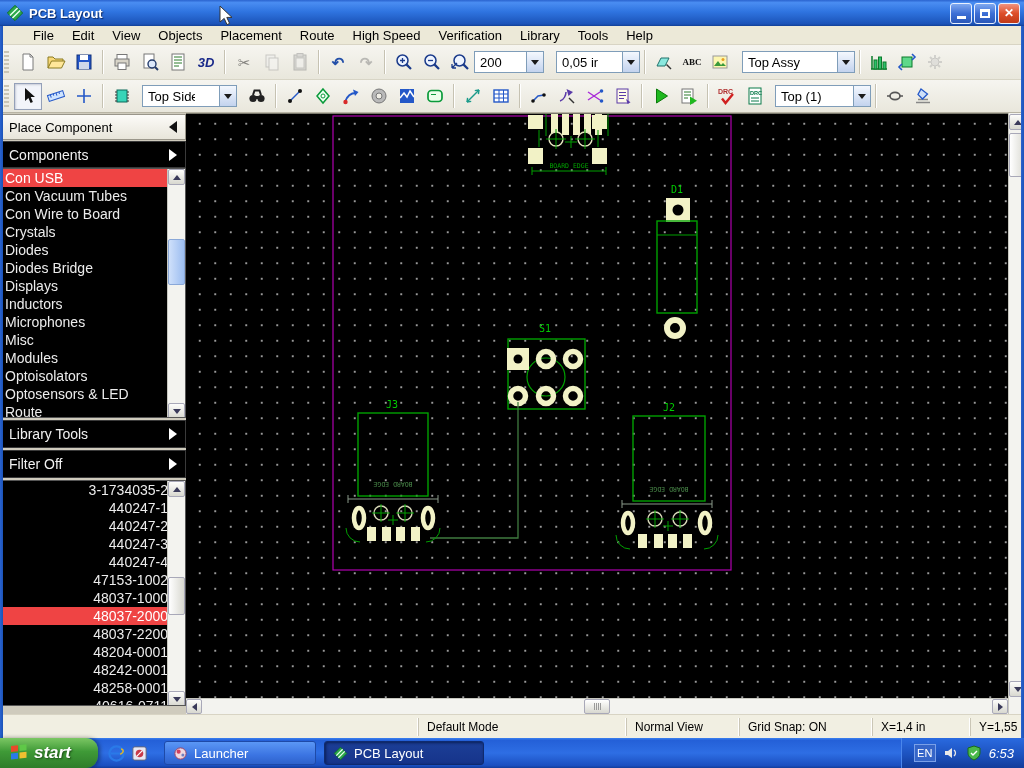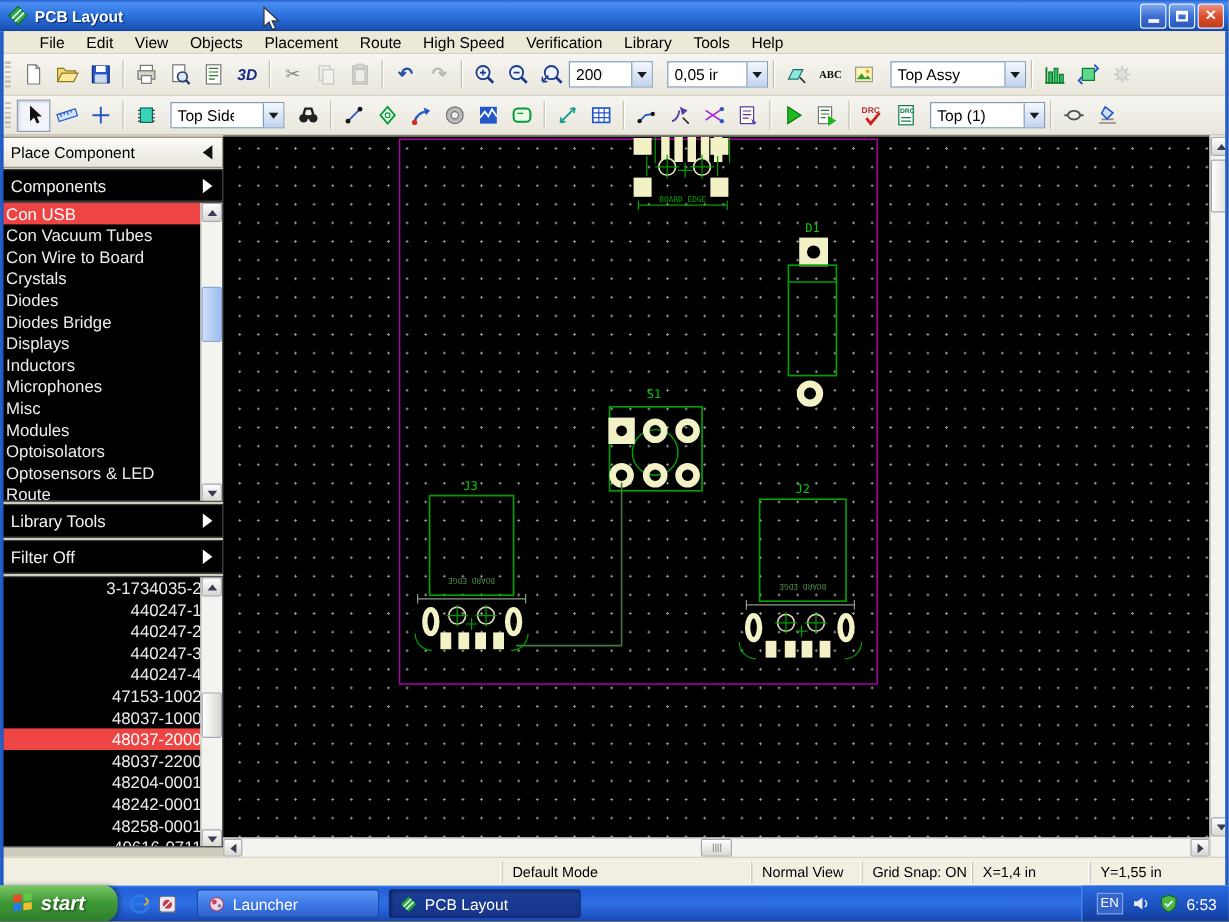--- a/index.html
+++ b/index.html
@@ -106,21 +106,21 @@
   .startbtn span { color:#fff; font-size:17px; font-weight:bold; font-style:italic; text-shadow:1px 1px 2px #1a4a14; }
   .quicklaunch { display:flex; align-items:center; gap:6px; padding:0 8px 0 10px; }
   .taskbtn { height:24px; border-radius:3px; display:flex; align-items:center; gap:6px; padding:0 8px; margin-left:8px;
     background:linear-gradient(180deg,#5b97f5,#3b74e2 60%,#2e62cc); border:1px solid #1e4aa8; color:#fff; font-size:13px; }
   .taskbtn.active { background:linear-gradient(180deg,#1c3f97,#16348a); box-shadow:inset 1px 1px 3px #0a1e56; border-color:#0f2a6e; width:160px; }
   .taskbtn.launcher { width:152px; }
   .tray { margin-left:auto; height:30px; display:flex; align-items:center; gap:7px; padding:0 10px 0 12px;
     background:linear-gradient(180deg,#2a6ae0 0%,#1b50bc 60%,#123c9a 100%); border-left:1px solid #4a86ec; }
   .lang-box { width:22px; height:18px; background:#3565c8; border:1px solid #7aa0e8; color:#fff; font-size:11px;
     display:flex; align-items:center; justify-content:center; }
-  .clock { color:#fff; font-size:13px; }
+  .clock { color:#fff; font-size:13px;font-style:italic; }
 
   
   .cursor { position:absolute; left:218px; top:5px; z-index:60; }
 </style>
 </head>
 <body>
 
 <div id="app">
 
   <div class="titlebar">
@@ -675,21 +675,21 @@
     </div>
   </div>
 
   <div class="frame left"></div>
   <div class="frame right"></div>
 
   <div class="statusbar">
     <div style="width:418px;"></div>
     <div class="st-cell" style="width:208px;">Default Mode</div>
     <div class="st-cell" style="width:92px;">Normal View</div>
-    <div class="st-cell" style="width:92px;">Grid Snap: ON</div>
+    <div class="st-cell" style="width:133px;margin-left:21px;">Grid Snap: ON</div>
     <div class="st-cell" style="width:98px;">X=1,4 in</div>
     <div class="st-cell" style="flex:1;">Y=1,55 in</div>
   </div>
 
   <div class="taskbar">
     <div class="startbtn">
       <svg width="18" height="18" viewBox="0 0 18 18">
         <g transform="skewY(-6)">
           <rect x="1" y="2" width="7" height="6" fill="#e84a2a"></rect>
             <rect x="9.5" y="2" width="7" height="6" fill="#5fc848"></rect>

